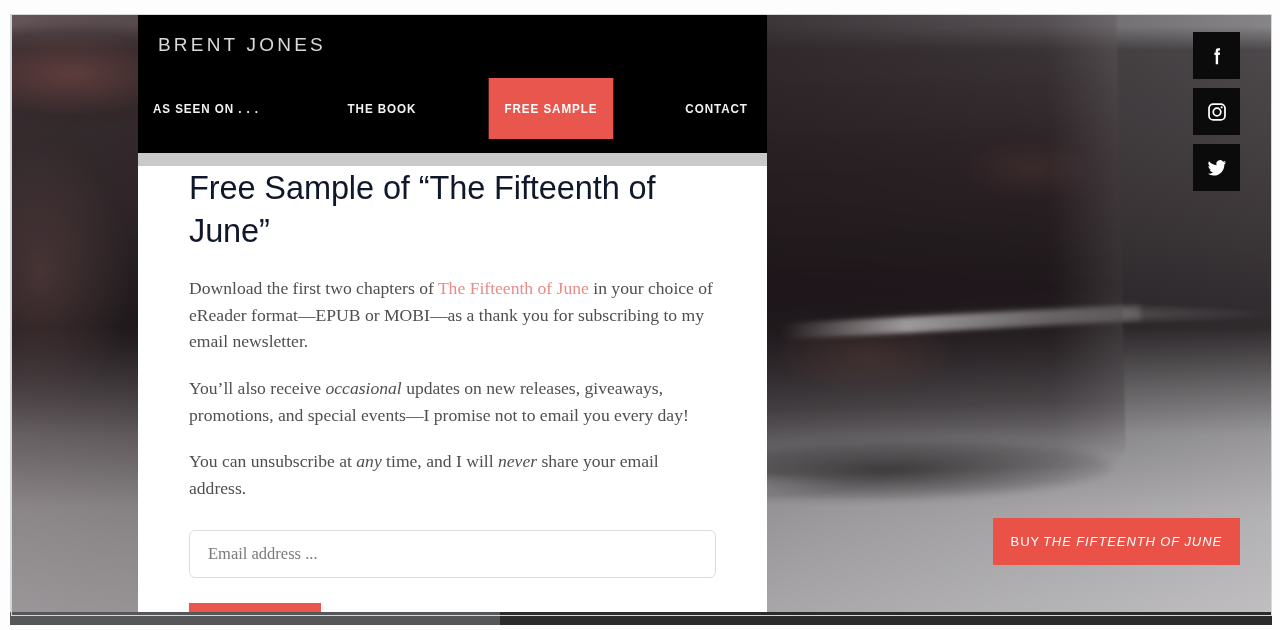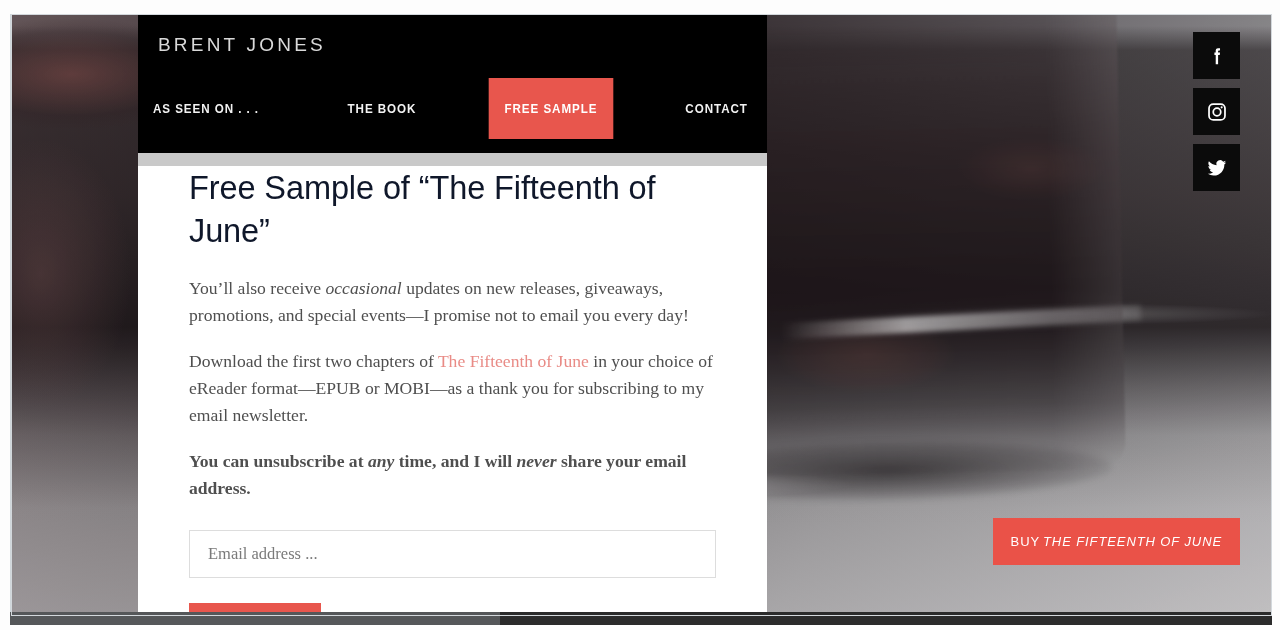--- a/index.html
+++ b/index.html
@@ -205,21 +205,21 @@
     margin-bottom: 22px;
   }
 
   .body-copy p {
     font-family: "Liberation Serif", serif;
     font-size: 17.6px;
     line-height: 1.52;
     color: #4f4f4f;
     margin-bottom: 20px;
   }
-  .body-copy p:last-child { margin-bottom: 0; font-weight: bold; }
+  .body-copy p:last-child { margin-bottom: 0; }
   .body-copy em { font-style: italic; }
   .inline-link {
     color: #e98b86;
     text-decoration: none;
     cursor: pointer;
   }
 
   .signup-form {
     margin-top: 28px;
   }
@@ -227,21 +227,21 @@
     display: block;
     width: 527px;
     height: 48px;
     padding: 0 18px;
     border: 1px solid #dddddd;
     background: #ffffff;
     font-family: "Liberation Serif", serif;
     font-size: 16.5px;
     color: #4f4f4f;
     outline: none;
-    border-radius: 0;
+    border-radius: 6px;
   }
   .email-field::placeholder { color: #7a7a7a; opacity: 1; }
 
   .submit-button {
     display: block;
     margin-top: 25px;
     width: 132px;
     height: 44px;
     background: #e8564d;
     border: none;
@@ -343,22 +343,22 @@
       </nav>
     </header>
 
     <main class="content-card">
       <div class="card-topstrip"></div>
       <div class="card-inner">
 
         <h1 class="page-title">Free Sample of “The Fifteenth of June”</h1>
 
         <div class="body-copy">
+          <p><span>Download the first two chapters of </span><a class="inline-link">The Fifteenth of June</a><span> in your choice of eReader format—EPUB or MOBI—as a thank you for subscribing to my email newsletter.</span></p>
           <p><span>You’ll also receive </span><em>occasional</em><span> updates on new releases, giveaways, promotions, and special events—I promise not to email you every day!</span></p>
-          <p><span>Download the first two chapters of </span><a class="inline-link">The Fifteenth of June</a><span> in your choice of eReader format—EPUB or MOBI—as a thank you for subscribing to my email newsletter.</span></p>
           <p><span>You can unsubscribe at </span><em>any</em><span> time, and I will </span><em>never</em><span> share your email address.</span></p>
         </div>
 
         <form class="signup-form">
           <input class="email-field" type="text" placeholder="Email address ..." style="">
           <button class="submit-button" type="submit">Subscribe</button>
         </form>
 
       </div>
     </main>

